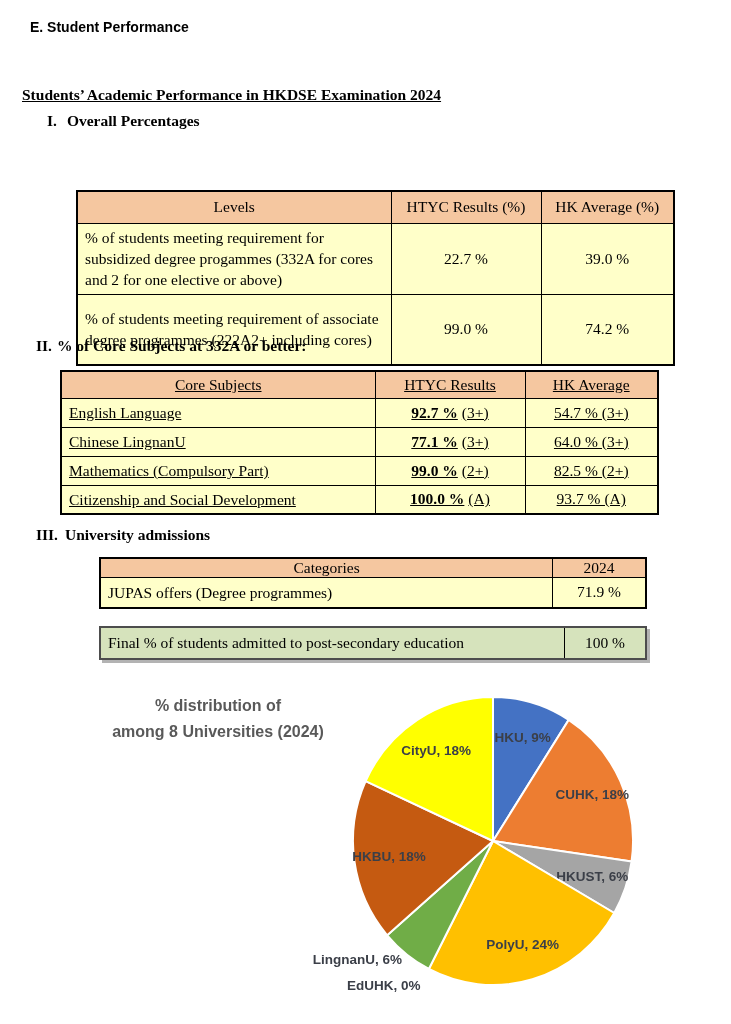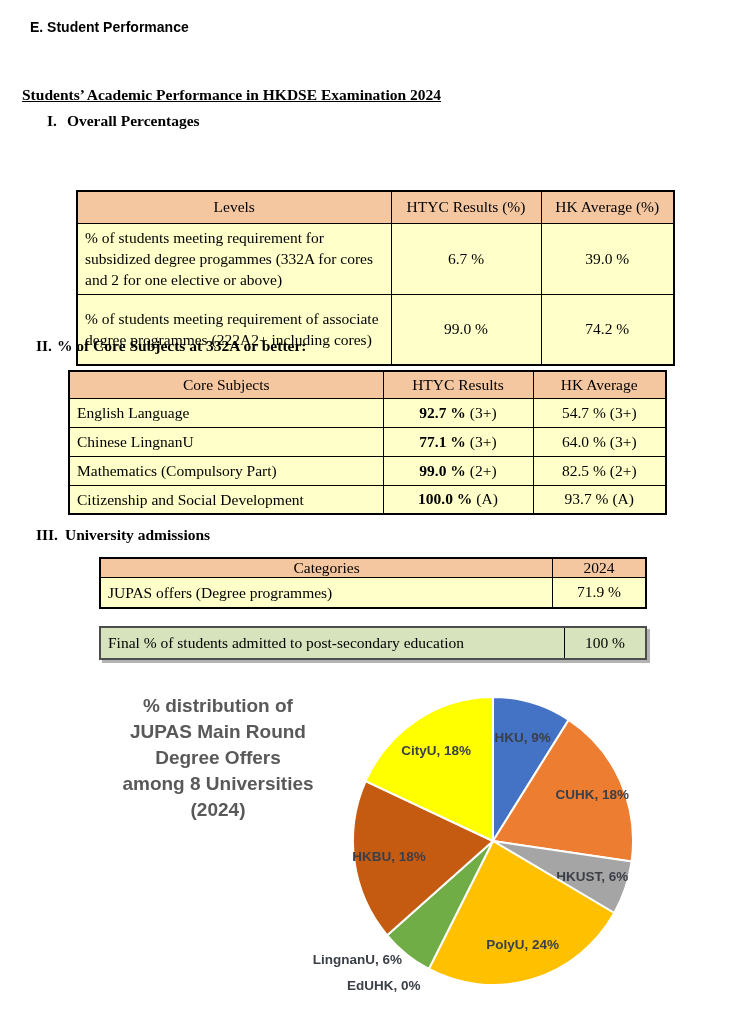--- a/index.html
+++ b/index.html
@@ -49,21 +49,21 @@
   }
   .green-row .gr-value{
     flex:1;border-left:1px solid #000;text-align:center;
     display:flex;align-items:center;justify-content:center;
   }
 
   .chart-wrap{left:0;top:675px;width:731px;height:349px;}
   .chart-title{
     left:98px;top:18px;width:240px;text-align:center;
     font-family:"Liberation Sans",sans-serif;
-    font-size:19px;line-height:26px;font-weight:bold;
+    font-size:16px;line-height:26px;font-weight:bold;
     color:var(--chart-title);
   }
   svg text.pie-label{
     font-family:"Liberation Sans",sans-serif;
     font-size:13.5px;font-weight:bold;
   }
 </style>
 </head>
 <body>
 
@@ -83,37 +83,37 @@
         <col style="width:133px">
       </colgroup>
     <tbody>
         <tr style="height:32px;">
       <th class="hdr-cell">Levels</th>
       <th class="hdr-cell">HTYC Results (%)</th>
       <th class="hdr-cell">HK Average (%)</th>
     </tr>
     <tr style="height:71px;">
       <td class="yellow label-cell">% of students meeting requirement for subsidized degree progammes (332A for cores and 2 for one elective or above)</td>
-      <td class="yellow num-cell">6.7 %</td>
+      <td class="yellow num-cell">22.7 %</td>
       <td class="yellow num-cell">39.0 %</td>
     </tr>
     <tr style="height:71px;">
       <td class="yellow label-cell">% of students meeting requirement of associate degree programmes (222A2+ including cores)</td>
       <td class="yellow num-cell">99.0 %</td>
       <td class="yellow num-cell">74.2 %</td>
     </tr>
   </tbody>
     </table>
 </div>
 
 <div class="abs sec-heading" style="left:36px;top:337px;">
   <span class="num n2">II.</span><span>% of Core Subjects at 332A or better:</span>
 </div>
 
-<div class="abs" style="left:68px;top:370px;">
+<div class="abs" style="left:60px;top:370px;text-decoration:underline;">
   <table class="doc">
     <colgroup>
         <col style="width:314px">
         <col style="width:150px">
         <col style="width:133px">
       </colgroup>
     <tbody>
         <tr style="height:27px;">
       <th class="hdr-cell">Core Subjects</th>
       <th class="hdr-cell">HTYC Results</th>
@@ -166,21 +166,20 @@
     </table>
   <div class="green-row">
     <div class="gr-label">Final % of students admitted to post-secondary education</div>
     <div class="gr-value">100 %</div>
   </div>
 </div>
 
 <div class="abs chart-wrap">
   <div class="abs chart-title">
     <div>% distribution of</div>
-    <div>JUPAS Main Round Degree Offers</div>
     <div>among 8 Universities (2024)</div>
   </div>
   <svg width="731" height="349" viewBox="0 0 731 349" style="position:absolute;left:0;top:0;" xmlns="http://www.w3.org/2000/svg">
       <path d="M 493 166 L 493.00 22.00 A 140 144 0 0 1 568.69 44.86 Z" fill="#4472c4" stroke="#ffffff" stroke-width="2" stroke-linejoin="round"></path>
       <text x="522.6" y="66.9" text-anchor="middle" fill="#3b3f48" class="pie-label">HKU, 9%</text>
       <path d="M 493 166 L 568.69 44.86 A 140 144 0 0 1 631.58 186.49 Z" fill="#ed7d31" stroke="#ffffff" stroke-width="2" stroke-linejoin="round"></path>
       <text x="592.3" y="123.8" text-anchor="middle" fill="#3b3f48" class="pie-label">CUHK, 18%</text>
       <path d="M 493 166 L 631.58 186.49 A 140 144 0 0 1 614.24 238.00 Z" fill="#a5a5a5" stroke="#ffffff" stroke-width="2" stroke-linejoin="round"></path>
       <text x="592.2" y="205.8" text-anchor="middle" fill="#3b3f48" class="pie-label">HKUST, 6%</text>
       <path d="M 493 166 L 614.24 238.00 A 140 144 0 0 1 428.85 293.99 Z" fill="#ffc000" stroke="#ffffff" stroke-width="2" stroke-linejoin="round"></path>

